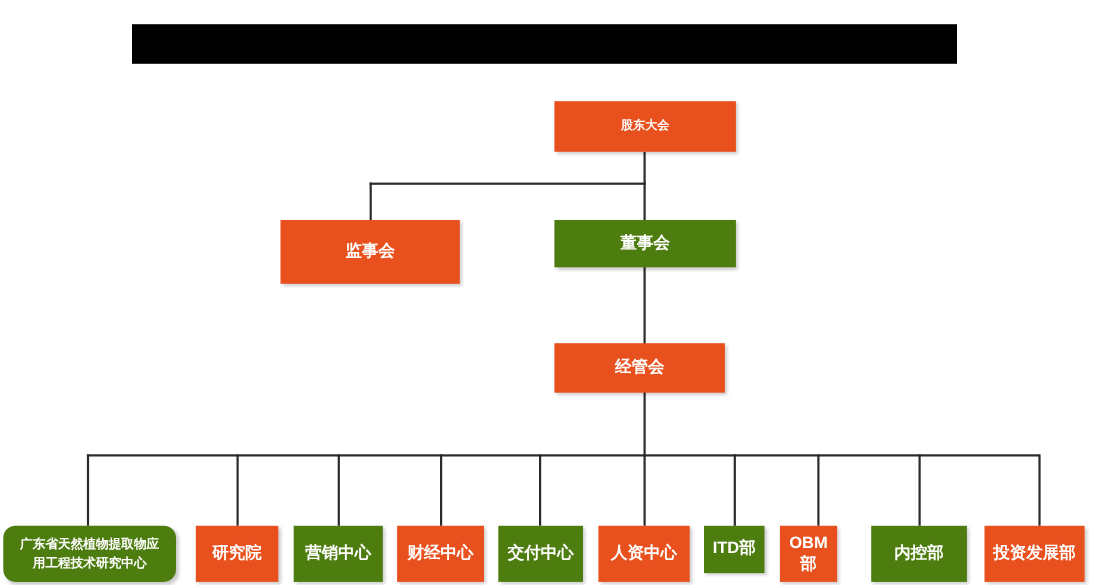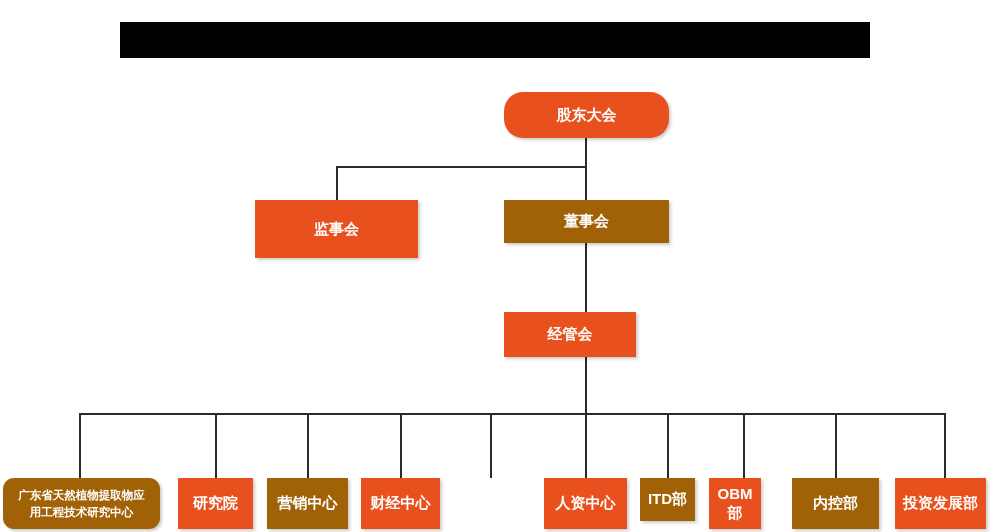--- a/index.html
+++ b/index.html
@@ -44,23 +44,23 @@
     justify-content: center;
     text-align: center;
     color: #ffffff;
     font-weight: bold;
     box-sizing: border-box;
     box-shadow: 2px 2px 3px rgba(0,0,0,0.20);
     line-height: 1.25;
     padding: 0 3px;
   }
   .node.dark   { background: #e8511d; }
-  .node.light  { background: #a16207; }
+  .node.light  { background: #4d7c0f; }
 
-  .tier1 { font-size: 15px; border-radius: 19px; }
+  .tier1 { font-size: 11px; }
   .tier2 { font-size: 15px; }
   .tier3 { font-size: 15px; }
   .leaf  { font-size: 15px; }
   .leaf.tiny { font-size: 11.5px; line-height: 1.45; border-radius: 11px; }
 </style>
 </head>
 <body>
 
 <div id="canvas">
 
@@ -90,33 +90,34 @@
   <div class="line v" style="left:743px; top:413px; height:65px;"></div>
   <div class="line v" style="left:835px; top:413px; height:65px;"></div>
   <div class="line v" style="left:944px; top:413px; height:65px;"></div>
 
   <div class="node dark tier1" style="left:504px; top:92px; width:165px; height:46px;">股东大会</div>
 
   <div class="node dark tier2" style="left:255px; top:200px; width:163px; height:58px;">监事会</div>
 
   <div class="node light tier2" style="left:504px; top:200px; width:165px; height:43px;">董事会</div>
 
-  <div class="node dark tier3" style="left:504px; top:312px; width:132px; height:45px;">经管会</div>
+  <div class="node dark tier3" style="left:504px; top:312px; width:155px; height:45px;">经管会</div>
 
   <div class="node light leaf tiny" style="left:3px; top:478px; width:157px; height:51px; flex-direction:column;">
     <span>广东省天然植物提取物应</span>
     <span>用工程技术研究中心</span>
   </div>
 
   <div class="node dark leaf" style="left:178px; top:478px; width:75px; height:51px;">研究院</div>
 
   <div class="node light leaf" style="left:267px; top:478px; width:81px; height:51px;">营销中心</div>
 
   <div class="node dark leaf" style="left:361px; top:478px; width:79px; height:51px;">财经中心</div>
 
+  <div class="node light leaf" style="left:453px; top:478px; width:77px; height:51px;">交付中心</div>
 
   <div class="node dark leaf" style="left:544px; top:478px; width:83px; height:51px;">人资中心</div>
 
   <div class="node light leaf" style="left:640px; top:478px; width:55px; height:43px;">ITD部</div>
 
   <div class="node dark leaf" style="left:709px; top:478px; width:52px; height:51px;">OBM部</div>
 
   <div class="node dark leaf" style="left:895px; top:478px; width:91px; height:51px;">投资发展部</div>
 
   <div class="node light leaf" style="left:792px; top:478px; width:87px; height:51px;">内控部</div>

